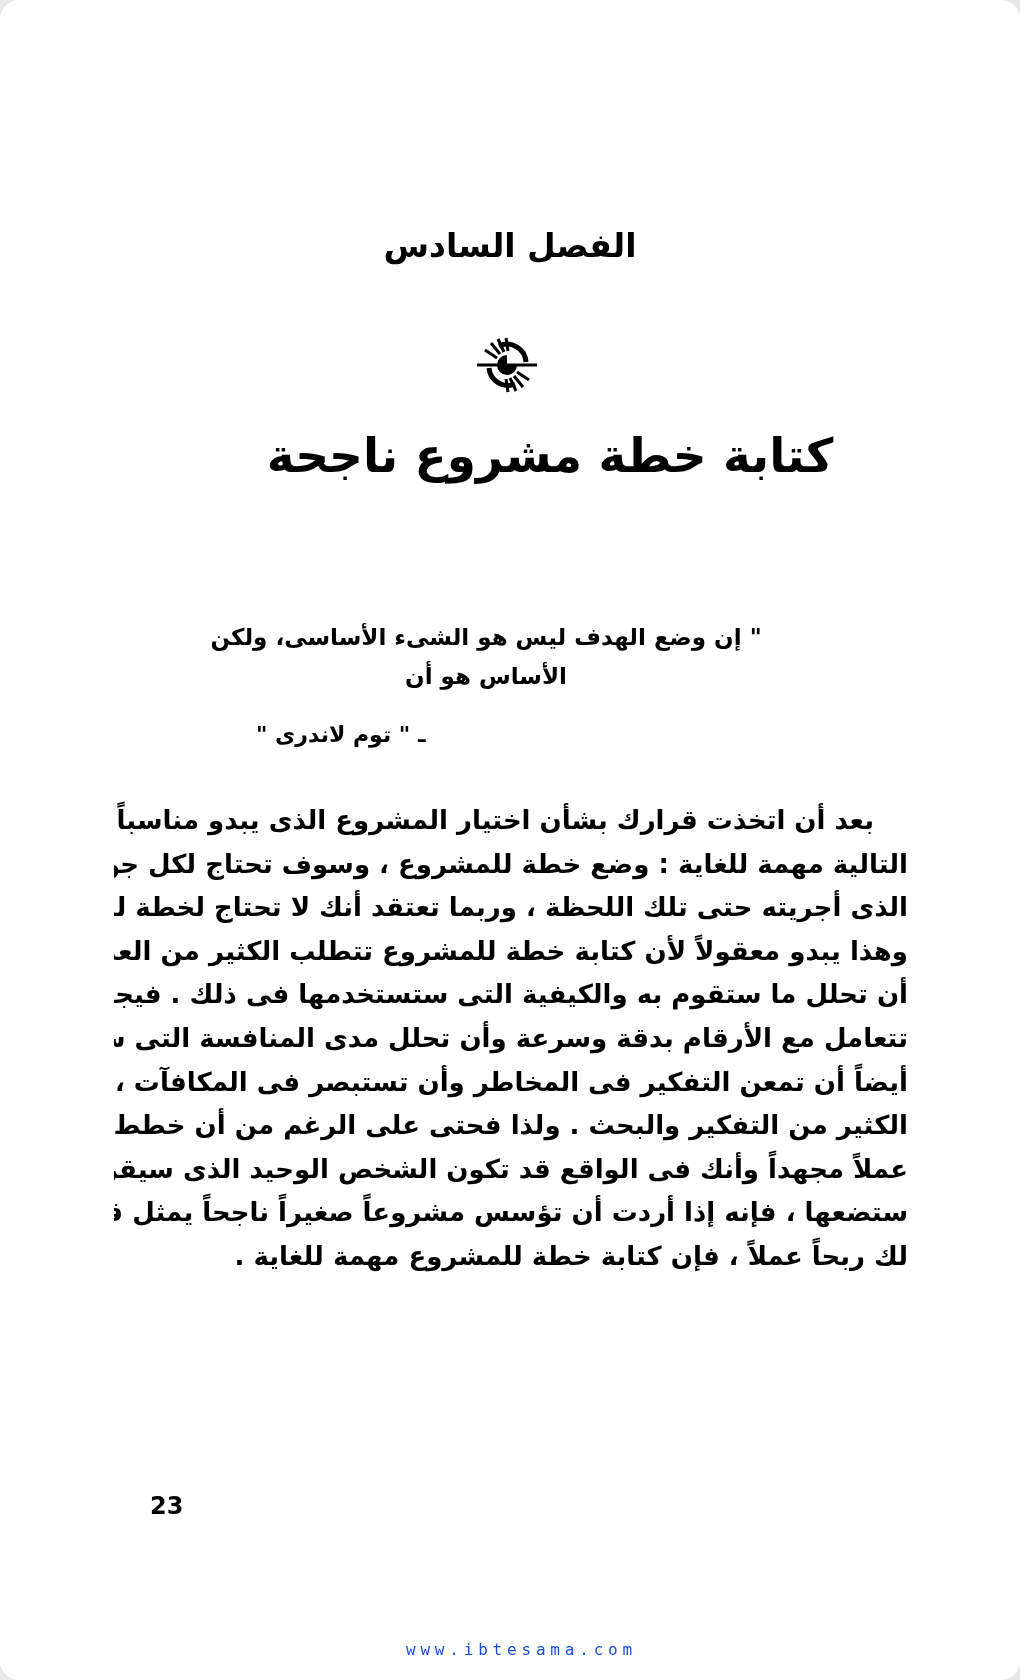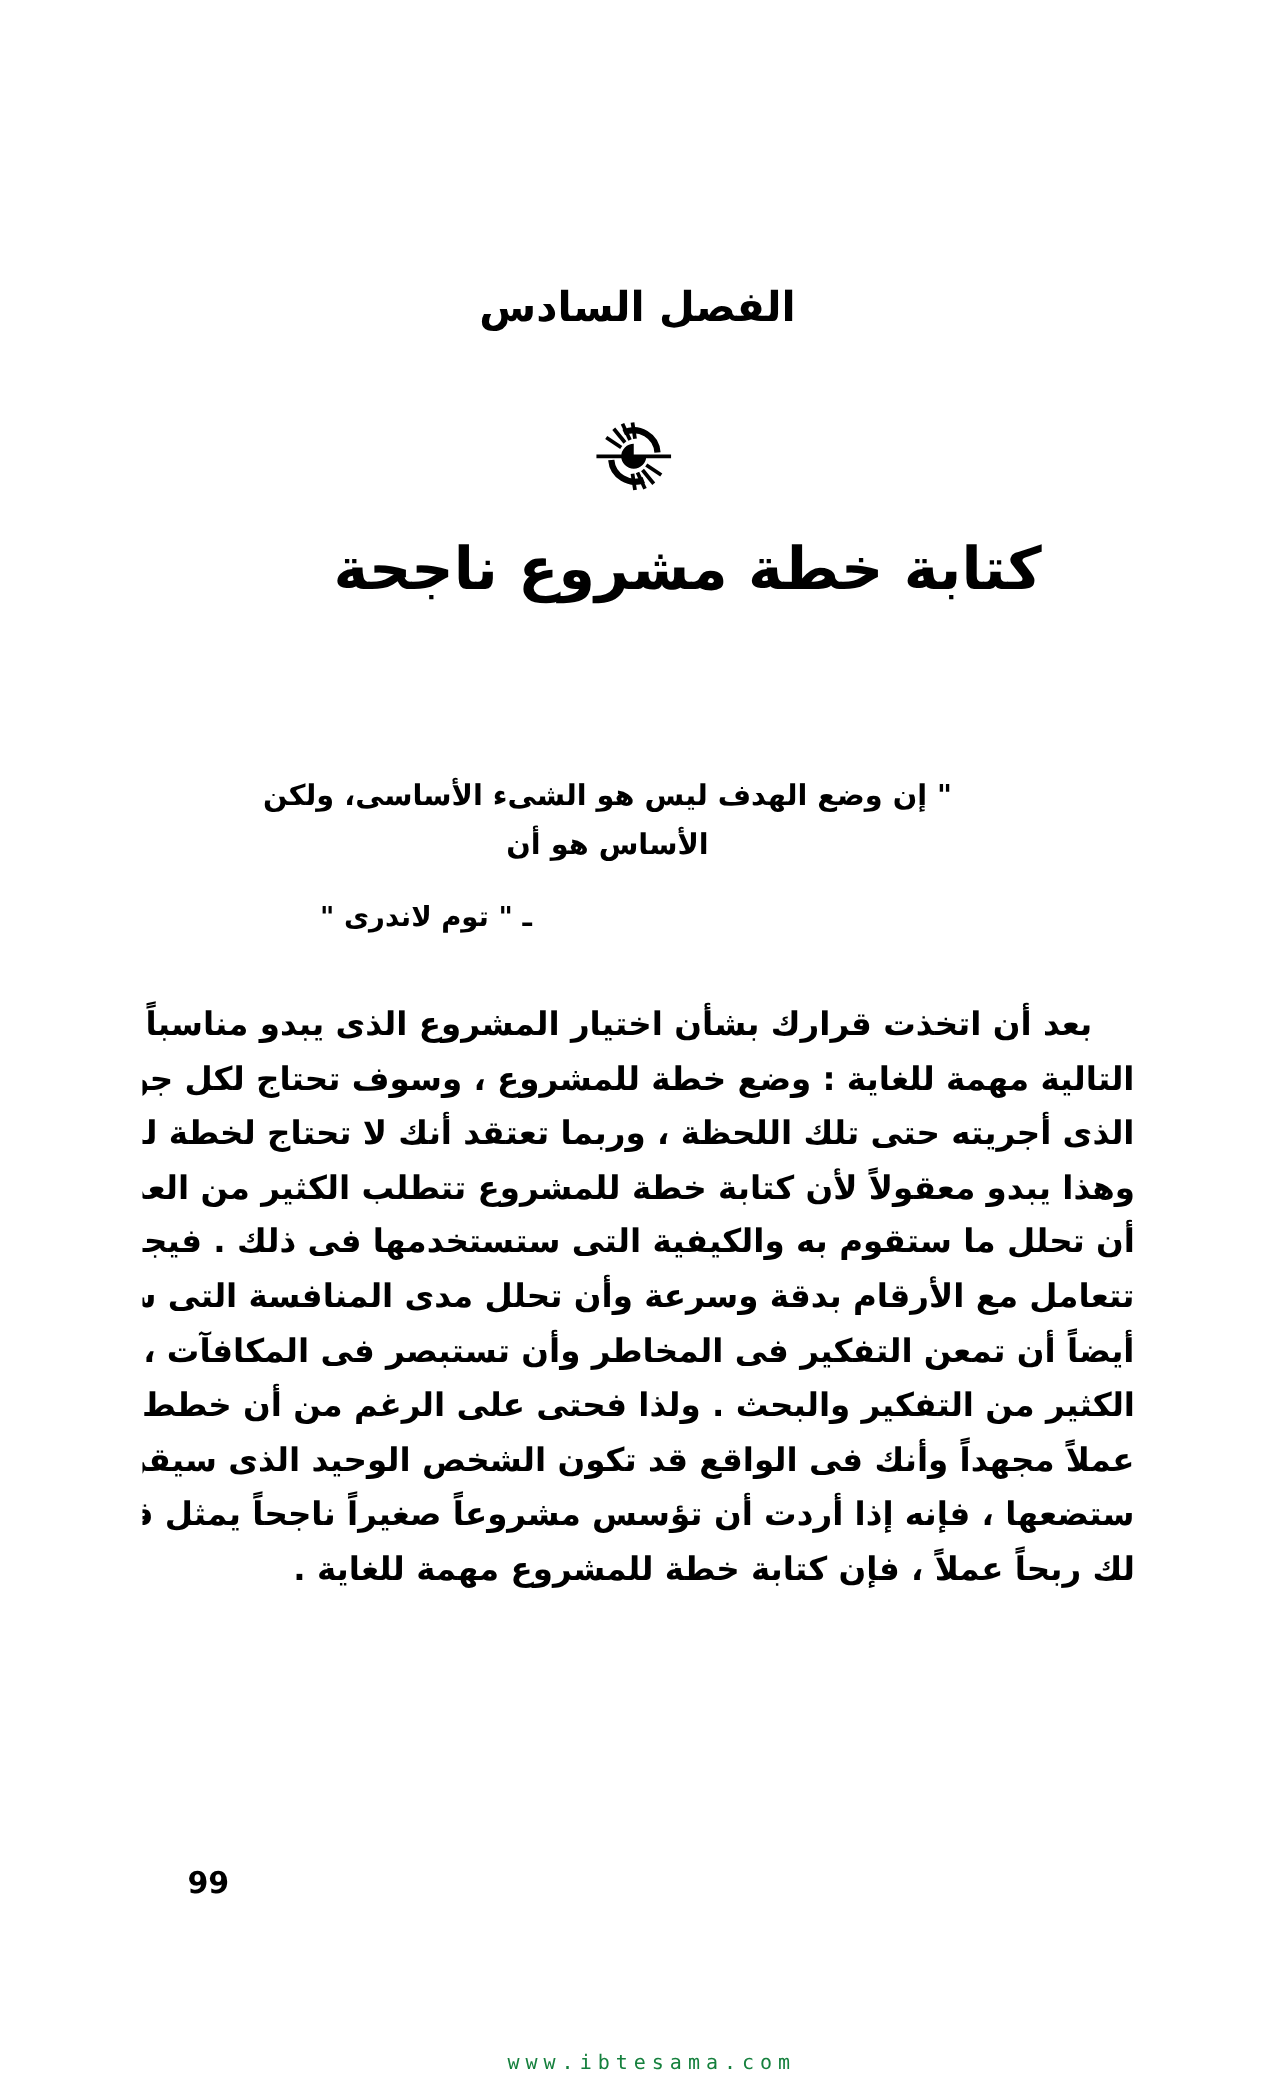--- a/index.html
+++ b/index.html
@@ -94,21 +94,21 @@
     left: 406px;
     font-family: "DejaVu Sans Mono", monospace;
     font-size: 16px;
     letter-spacing: 4.8px;
     white-space: nowrap;
   }
 </style>
 </head>
 <body>
 
-<div class="page" style="background: rgb(255, 255, 255); color: rgb(0, 0, 0);">
+<div class="page" style="background: rgb(255, 255, 255); color: rgb(0, 0, 0); border-radius: 19px;">
 
   <div class="chapter-heading">الفصل السادس</div>
 
   <div class="ornament">
     <svg viewBox="0 0 60 60" width="60" height="60" aria-hidden="true">
       <line x1="0" y1="31" x2="60" y2="31" stroke="#000" stroke-width="3"></line>
       <path d="M22 12 A 19 19 0 0 1 49 28" fill="none" stroke="#000" stroke-width="5"></path>
       <path d="M38 50 A 19 19 0 0 1 12 34" fill="none" stroke="#000" stroke-width="5"></path>
       <g stroke="#000" stroke-width="3">
         <line x1="20" y1="24" x2="8" y2="16"></line>
@@ -141,17 +141,17 @@
     <div class="body-line">وهذا يبدو معقولاً لأن كتابة خطة للمشروع تتطلب الكثير من العمل . ففيها يجب</div>
     <div class="body-line">أن تحلل ما ستقوم به والكيفية التى ستستخدمها فى ذلك . فيجب عليك أن</div>
     <div class="body-line">تتعامل مع الأرقام بدقة وسرعة وأن تحلل مدى المنافسة التى ستواجهها . وعليك</div>
     <div class="body-line">أيضاً أن تمعن التفكير فى المخاطر وأن تستبصر فى المكافآت ، وهذا يستغرق</div>
     <div class="body-line">الكثير من التفكير والبحث . ولذا فحتى على الرغم من أن خطط المشروع تعد</div>
     <div class="body-line">عملاً مجهداً وأنك فى الواقع قد تكون الشخص الوحيد الذى سيقرأ الخطط التى</div>
     <div class="body-line">ستضعها ، فإنه إذا أردت أن تؤسس مشروعاً صغيراً ناجحاً يمثل قيمك ويحقق</div>
     <div class="body-line last">لك ربحاً عملاً ، فإن كتابة خطة للمشروع مهمة للغاية .</div>
   </div>
 
-  <div class="page-number">99</div>
+  <div class="page-number">23</div>
 
-  <div class="watermark" style="color: #15803d;">www.ibtesama.com</div>
+  <div class="watermark" style="color: #1d4ed8;">www.ibtesama.com</div>
 
 </div>
 
 </body></html>

